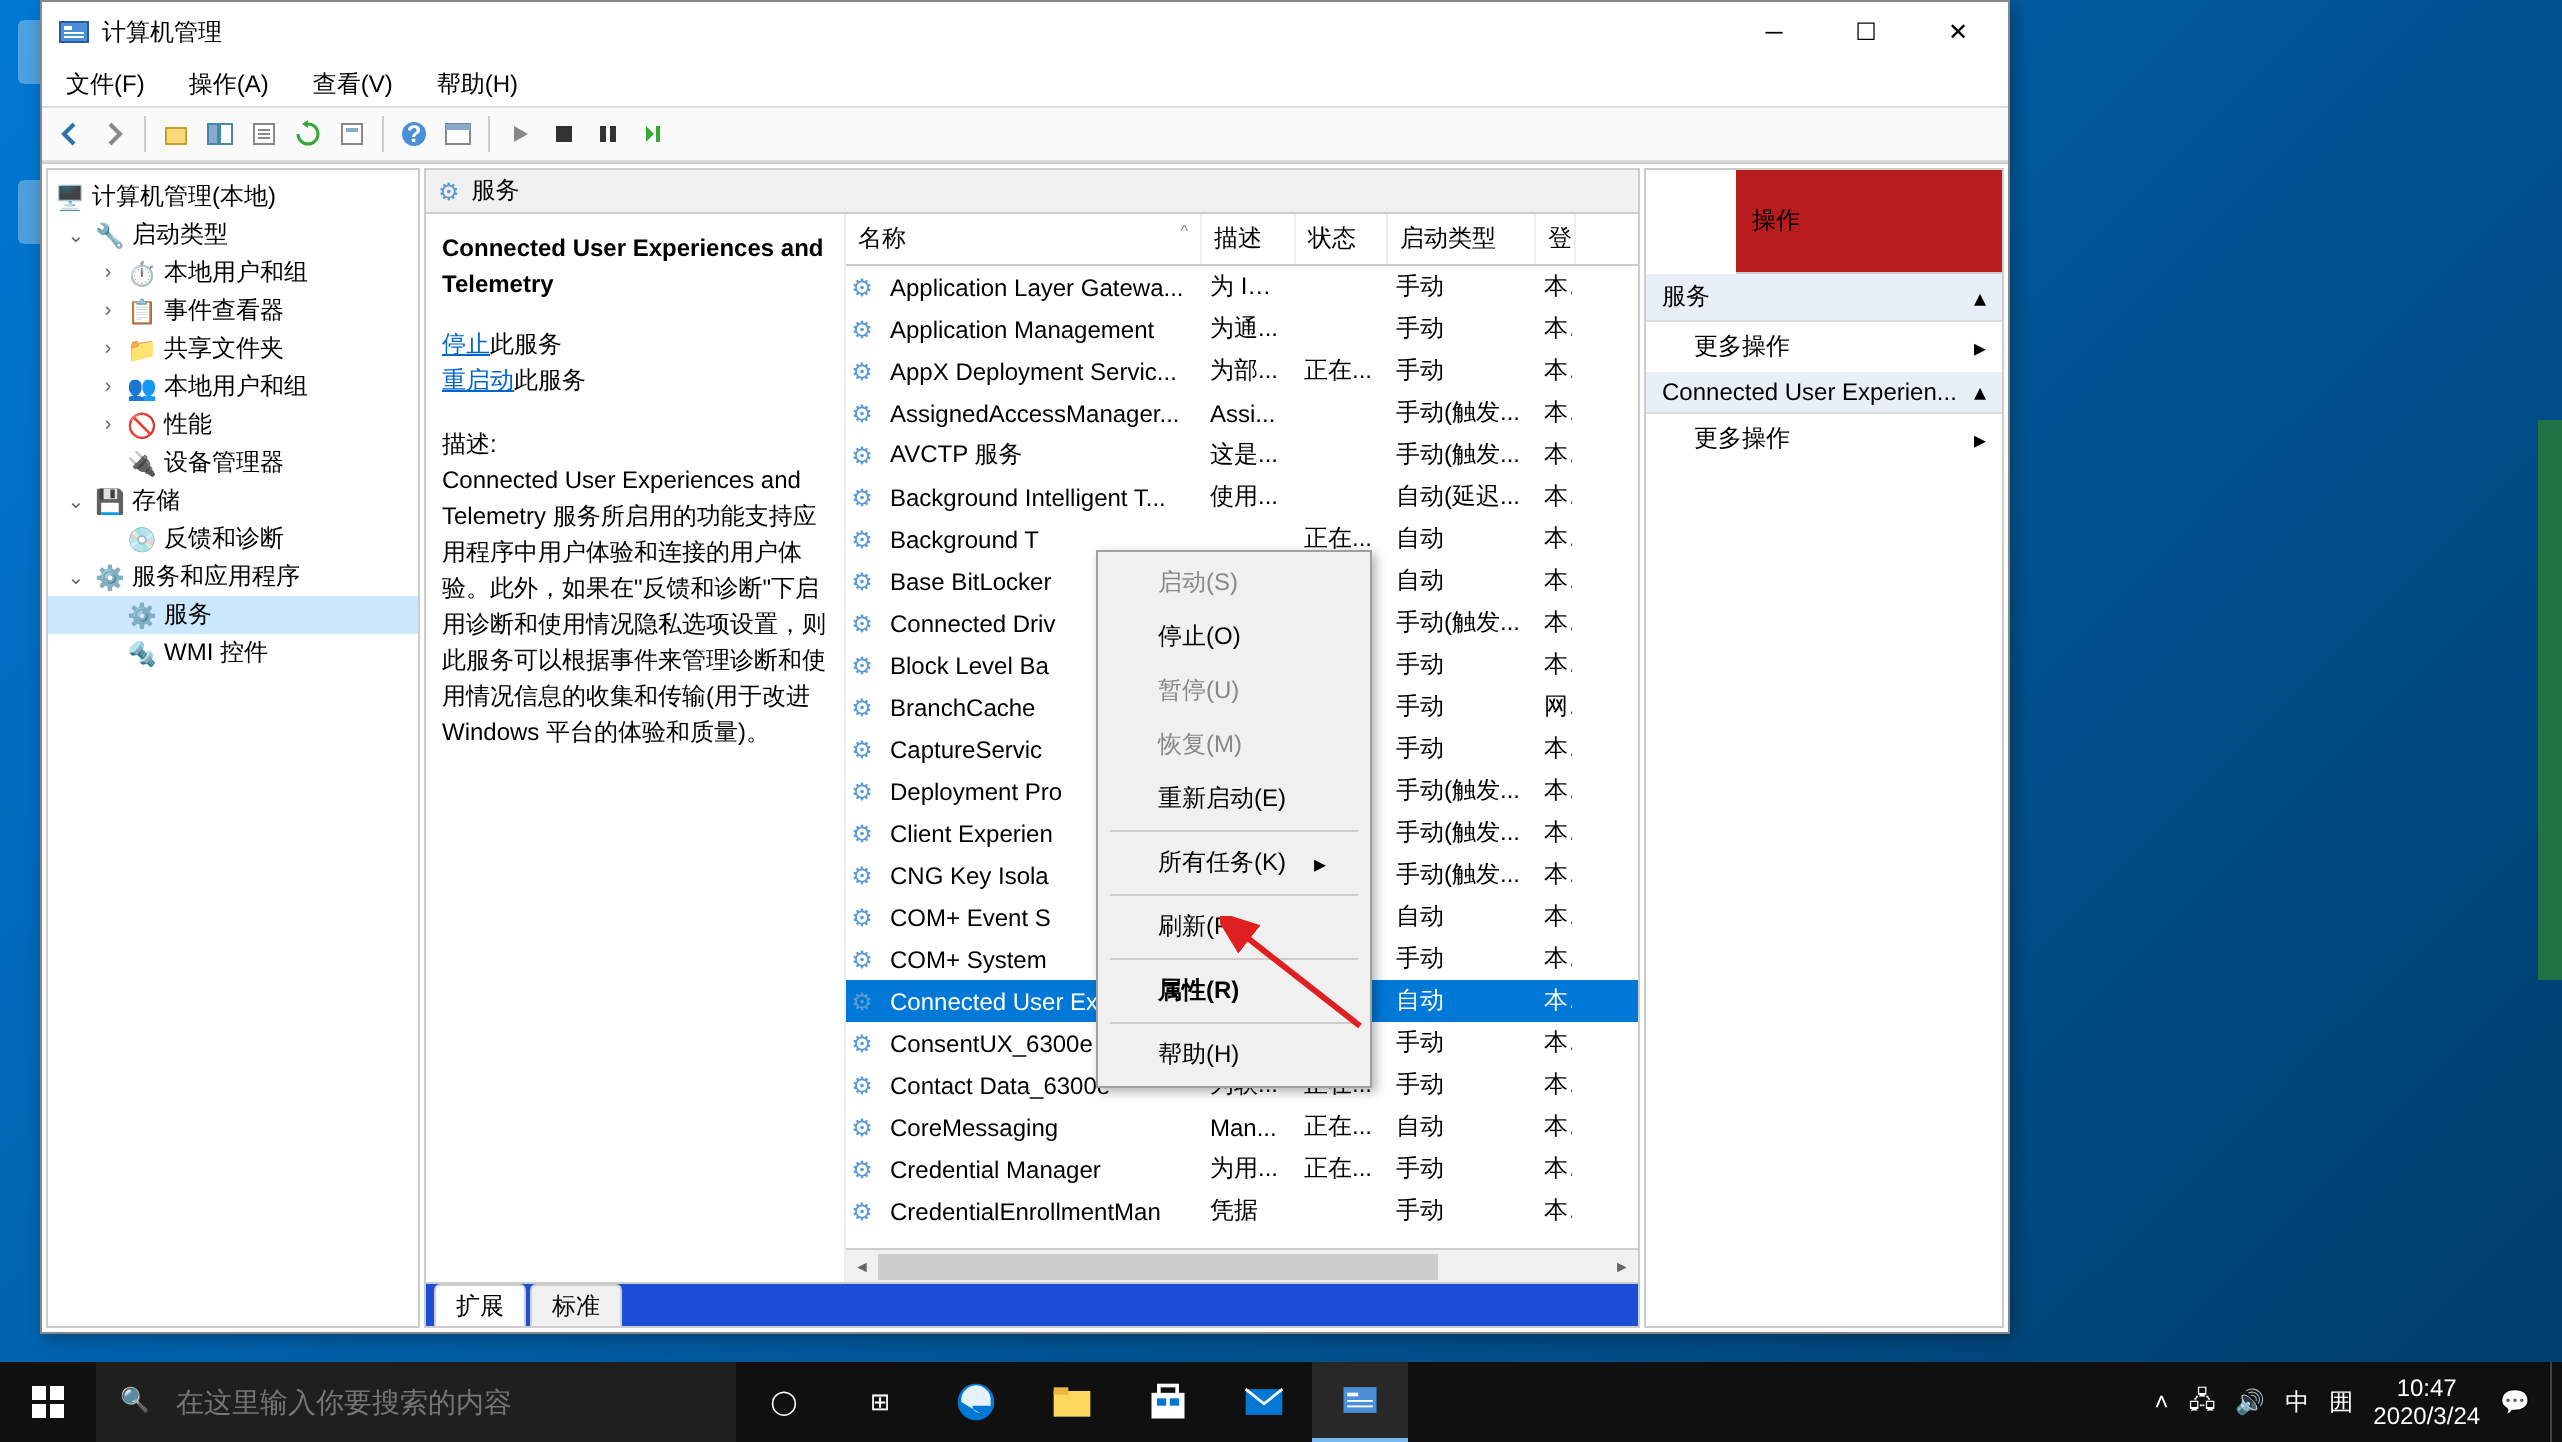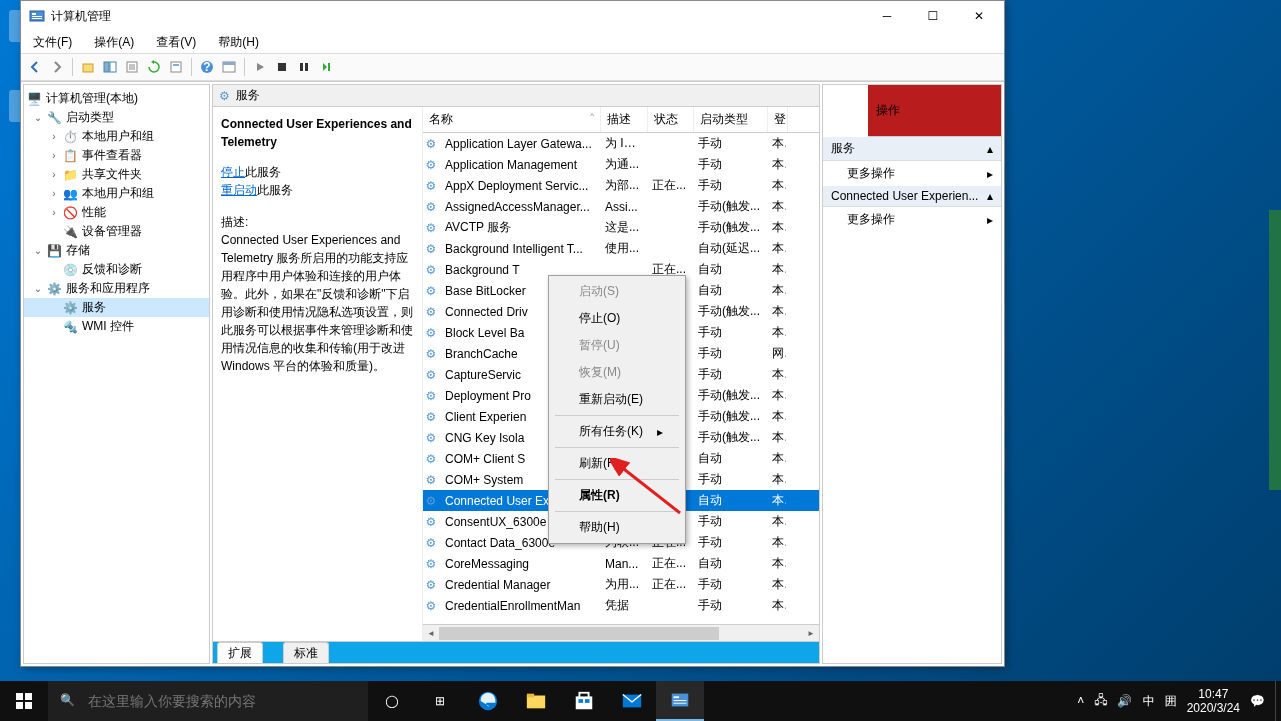--- a/index.html
+++ b/index.html
@@ -46,21 +46,21 @@
 .list-body { flex: 1; overflow-y: auto; overflow-x: hidden; }
 .row { display: flex; align-items: center; height: 21px; }
 .row .cell { padding: 0 6px; overflow: hidden; white-space: nowrap; text-overflow: ellipsis; font-size: 12px; }
 .row .gear { width: 16px; color: #5a9bd5; flex-shrink: 0; text-align: center; }
 .row.selected { background: #0078d7; color: #fff; }
 .list-scroll { height: 17px; background: #f0f0f0; border-top: 1px solid #ccc; position: relative; }
 .list-scroll .thumb { position: absolute; left: 16px; top: 2px; width: 280px; height: 13px; background: #cdcdcd; }
 .list-scroll .arr { position: absolute; top: 0; width: 16px; height: 17px; display: flex; align-items:center; justify-content:center; color:#666; font-size:8px; }
 .list-scroll .arr.l { left: 0; } .list-scroll .arr.r { right: 0; }
 
-.tabs { height: 22px; border-top: 1px solid #ccc; display: flex; align-items: center; padding: 0 4px; gap: 20px; background: #0ea5e9; }
+.tabs { height: 22px; border-top: 1px solid #ccc; display: flex; align-items: center; padding: 0 4px; gap: 2px; background: #1d4ed8; }
 .tabs .tab { padding: 2px 10px; border: 1px solid #ccc; border-bottom: none; background: #fff; font-size: 12px; border-radius: 3px 3px 0 0; }
 .tabs .tab.inactive { background: #f0f0f0; }
 
 .actions { width: 180px; border: 1px solid #ccc; margin: 2px; background: #fff; }
 .actions .hdr { background: #b91c1c; padding: 17px 8px; border-bottom: 1px solid #ccc; margin-left: 45px; }
 .actions .sect { background: #e8eff7; padding: 3px 8px; border-bottom: 1px solid #ddd; display: flex; justify-content: space-between; align-items: center; }
 .actions .item { padding: 4px 8px 4px 24px; display: flex; justify-content: space-between; align-items: center; }
 
 .ctxmenu { position: absolute; left: 548px; top: 275px; width: 138px; background: #f0f0f0; border: 1px solid #a0a0a0; box-shadow: 2px 2px 5px rgba(0,0,0,0.3); z-index: 100; padding: 2px; }
 .ctxmenu .mi { padding: 5px 20px 5px 28px; font-size: 12px; display: flex; justify-content: space-between; align-items: center; }
@@ -409,21 +409,21 @@
               <div class="row">
                 <span class="gear">⚙</span>
                 <span class="cell" style="width:160px">CNG Key Isola</span>
                 <span class="cell" style="width:47px">...</span>
                 <span class="cell" style="width:46px"></span>
                 <span class="cell" style="width:74px">手动(触发...</span>
                 <span class="cell" style="width:20px">本</span>
               </div>
               <div class="row">
                 <span class="gear">⚙</span>
-                <span class="cell" style="width:160px">COM+ Client S</span>
+                <span class="cell" style="width:160px">COM+ Event S</span>
                 <span class="cell" style="width:47px"></span>
                 <span class="cell" style="width:46px"></span>
                 <span class="cell" style="width:74px">自动</span>
                 <span class="cell" style="width:20px">本</span>
               </div>
               <div class="row">
                 <span class="gear">⚙</span>
                 <span class="cell" style="width:160px">COM+ System</span>
                 <span class="cell" style="width:47px"></span>
                 <span class="cell" style="width:46px"></span>

